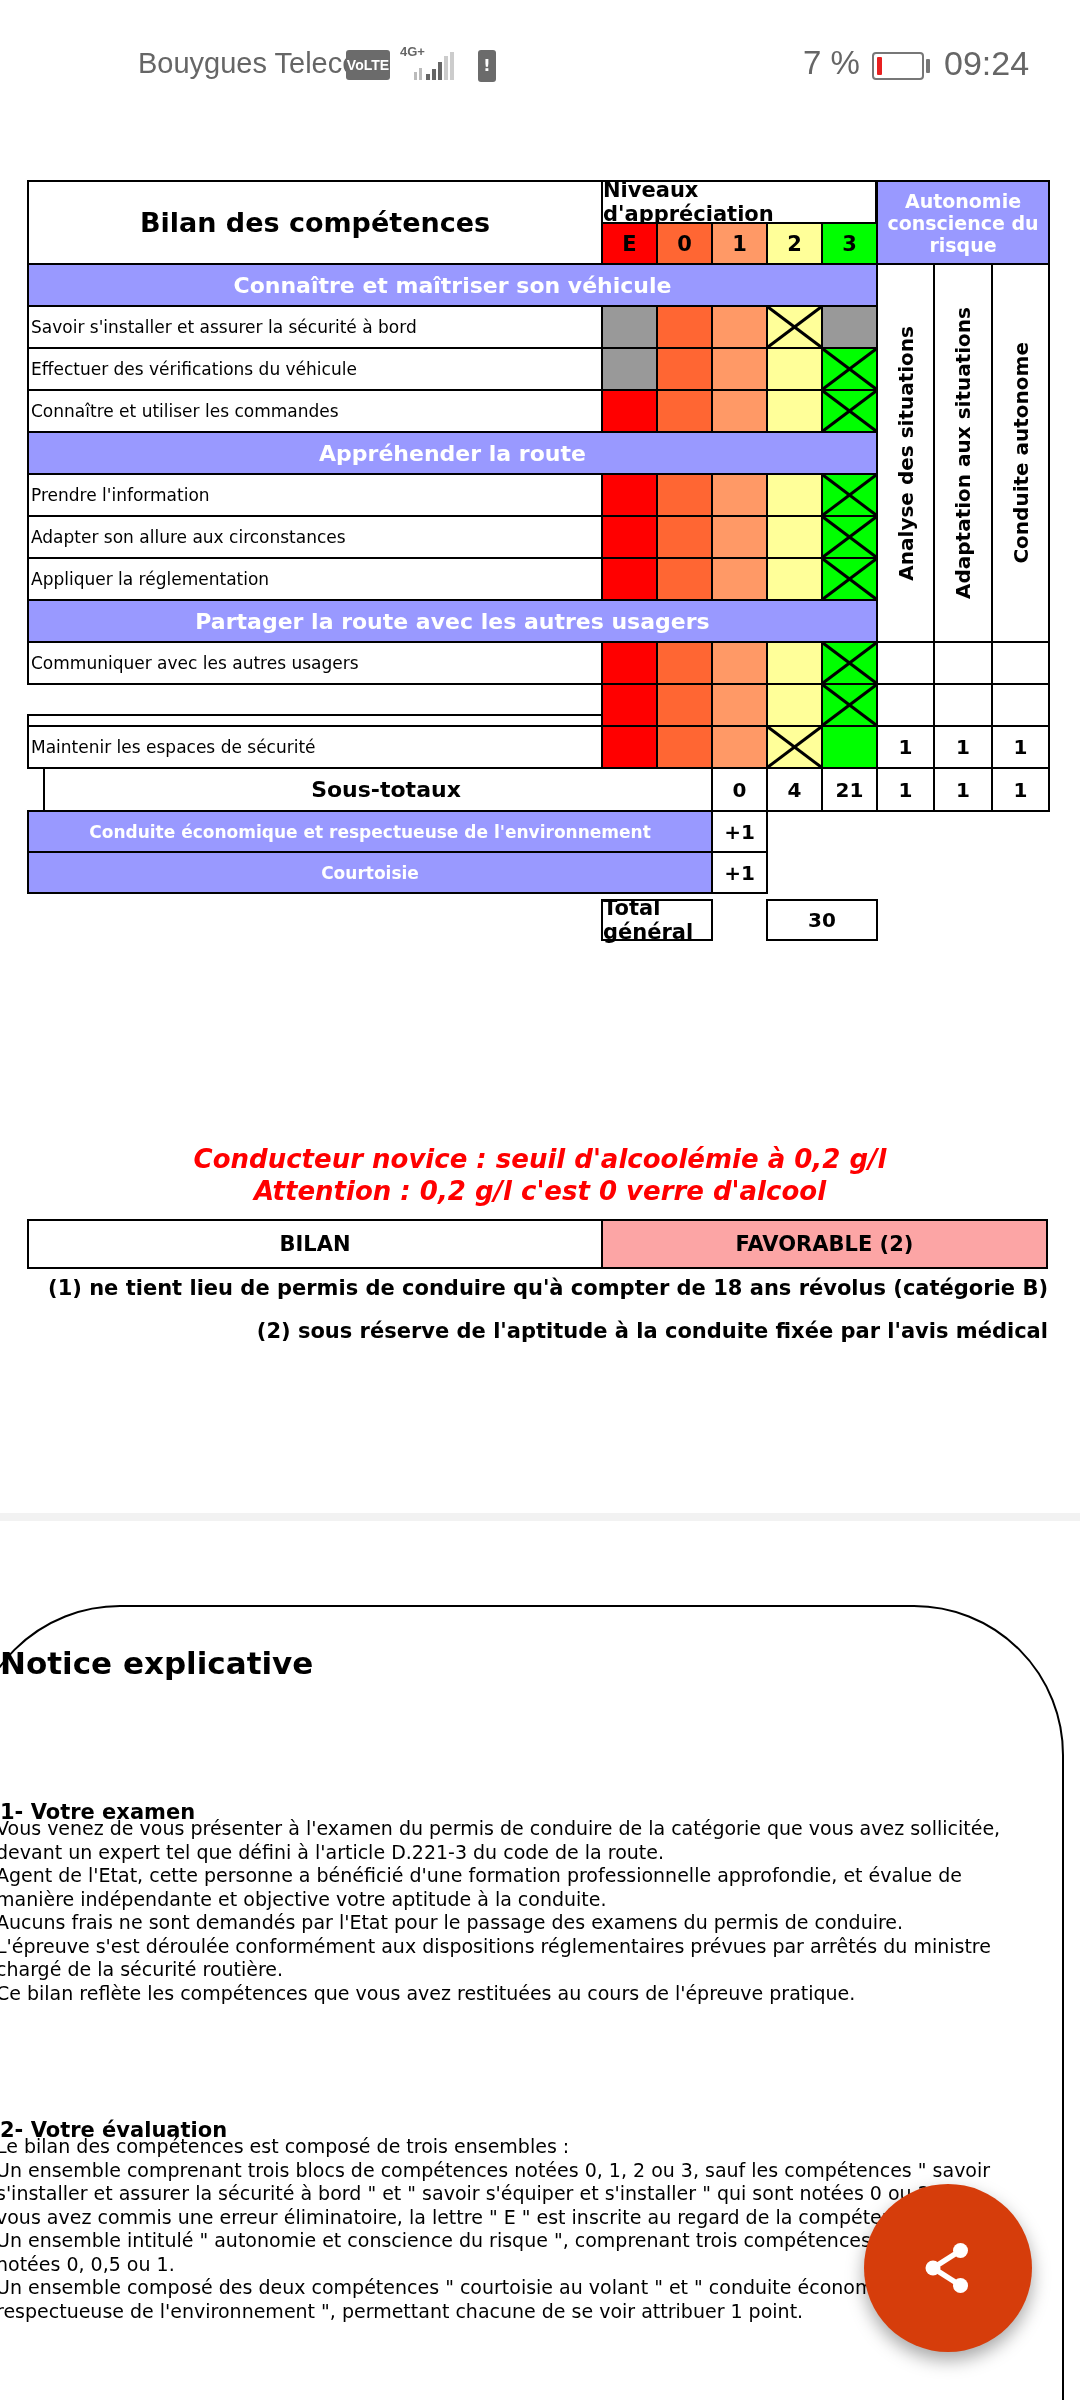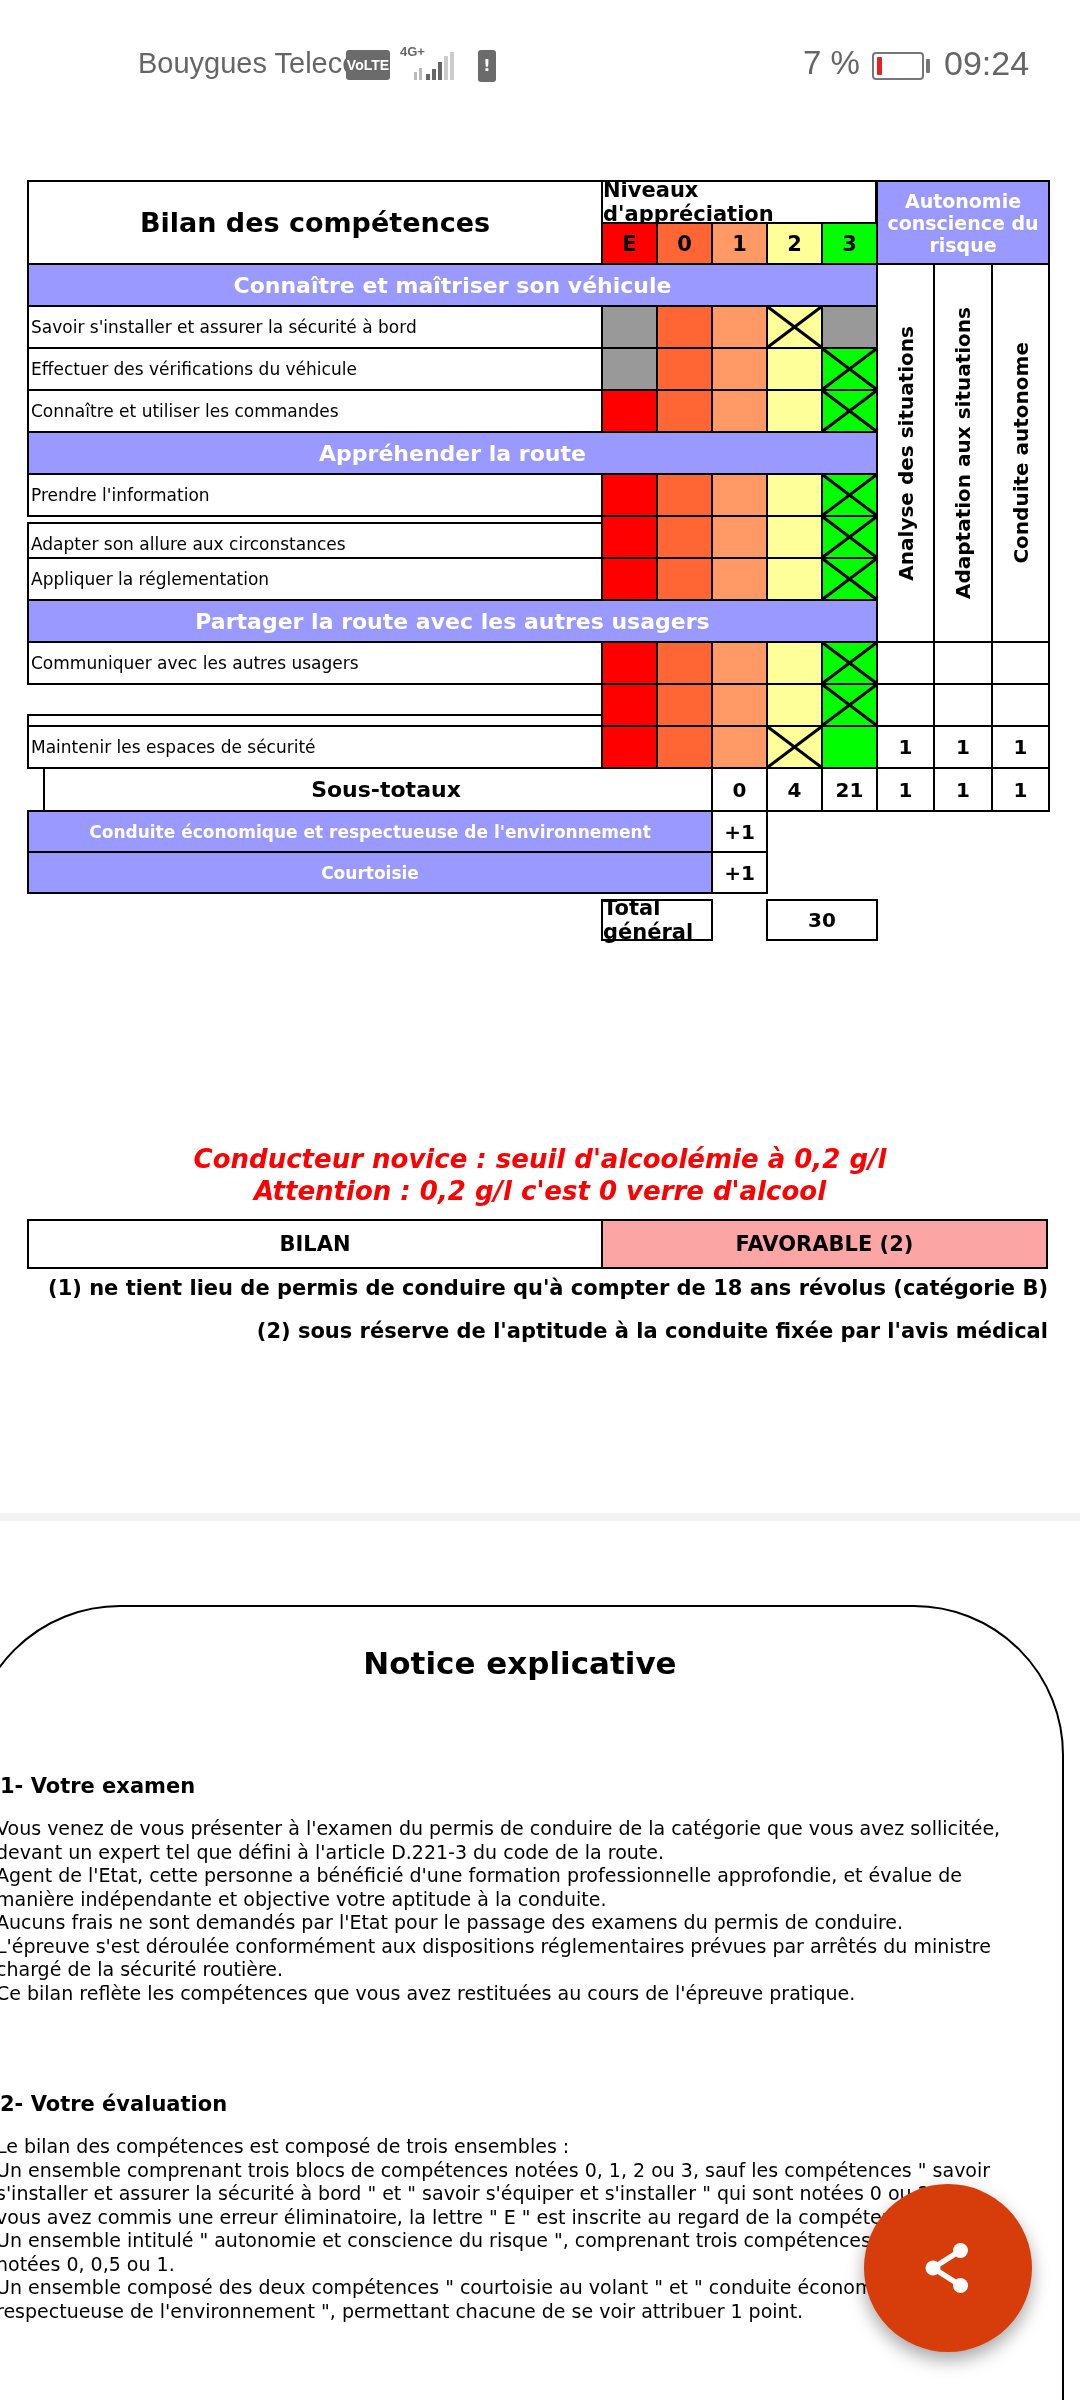--- a/index.html
+++ b/index.html
@@ -31,22 +31,22 @@
   .cross svg { position:absolute; left:0; top:0; width:100%; height:100%; }
   .num { font-weight:bold; font-size:20px; display:flex; align-items:center; justify-content:center; background:#fff; }
   .vert { background:#fff; display:flex; align-items:center; justify-content:center; }
   .vert span { writing-mode:vertical-rl; transform:rotate(180deg); font-weight:bold; font-size:20px; white-space:nowrap; }
 
   .warn { position:absolute; left:0; width:1080px; text-align:center; color:#ff0000; font-weight:bold; font-style:italic; font-size:26px; }
   .foot { position:absolute; right:32px; font-weight:bold; font-size:21px; text-align:right; }
 
   .sep { position:absolute; left:0; top:1513px; width:1080px; height:8px; background:#f2f2f2; }
   .notice-frame { position:absolute; left:-30px; top:1605px; width:1094px; height:900px; border:2px solid #000; border-radius:150px 150px 0 0; box-sizing:border-box; }
-  .notice-title { position:absolute; left:0; width:1040px; top:1645px; text-align:center; font-weight:bold; font-size:31px; }
-  .h2 { position:absolute; left:0; font-weight:bold; font-size:21px; }
+  .notice-title { position:absolute; left:0; width:1040px; top:1645px; text-align:left; font-weight:bold; font-size:31px; }
+  .h2 { position:absolute; left:0; font-weight:bold; font-size:21px;margin-top:26px; }
   .para { position:absolute; left:-4px; width:1050px; font-size:19px; line-height:23.5px; text-align:justify; }
   .para div { text-align:justify; text-align-last:left; }
 
   .fab { position:absolute; left:864px; top:2184px; width:168px; height:168px; border-radius:50%; background:#d63d0b; box-shadow:0 8px 18px rgba(0,0,0,0.35); display:flex; align-items:center; justify-content:center; }
 </style>
 </head>
 <body>
 
 <div class="status">
   <span class="carrier">Bouygues Telecc</span>
@@ -118,21 +118,21 @@
     <div class="cell " style="left: 601px; top: 473px; width: 57px; height: 44px; background: rgb(255, 0, 0);"></div>
     <div class="cell " style="left: 656px; top: 473px; width: 57px; height: 44px; background: rgb(255, 102, 51);"></div>
     <div class="cell " style="left: 711px; top: 473px; width: 57px; height: 44px; background: rgb(255, 153, 102);"></div>
     <div class="cell " style="left: 766px; top: 473px; width: 57px; height: 44px; background: rgb(255, 255, 153);"></div>
     <div class="cell cross" style="left: 821px; top: 473px; width: 57px; height: 44px; background: rgb(0, 255, 0);">
       <svg viewBox="0 0 100 100" preserveAspectRatio="none">
         <line x1="0" y1="0" x2="100" y2="100" stroke="#000" stroke-width="3" vector-effect="non-scaling-stroke"></line>
         <line x1="100" y1="0" x2="0" y2="100" stroke="#000" stroke-width="3" vector-effect="non-scaling-stroke"></line>
       </svg>
     </div>
-    <div class="cell lbl" style="left: 27px; top: 515px; width: 576px; height: 44px; margin-top: 7px;">Adapter son allure aux circonstances</div>
+    <div class="cell lbl" style="left: 27px; top: 515px; width: 576px; height: 44px;">Adapter son allure aux circonstances</div>
     <div class="cell " style="left: 601px; top: 515px; width: 57px; height: 44px; background: rgb(255, 0, 0);"></div>
     <div class="cell " style="left: 656px; top: 515px; width: 57px; height: 44px; background: rgb(255, 102, 51);"></div>
     <div class="cell " style="left: 711px; top: 515px; width: 57px; height: 44px; background: rgb(255, 153, 102);"></div>
     <div class="cell " style="left: 766px; top: 515px; width: 57px; height: 44px; background: rgb(255, 255, 153);"></div>
     <div class="cell cross" style="left: 821px; top: 515px; width: 57px; height: 44px; background: rgb(0, 255, 0);">
       <svg viewBox="0 0 100 100" preserveAspectRatio="none">
         <line x1="0" y1="0" x2="100" y2="100" stroke="#000" stroke-width="3" vector-effect="non-scaling-stroke"></line>
         <line x1="100" y1="0" x2="0" y2="100" stroke="#000" stroke-width="3" vector-effect="non-scaling-stroke"></line>
       </svg>
     </div>

